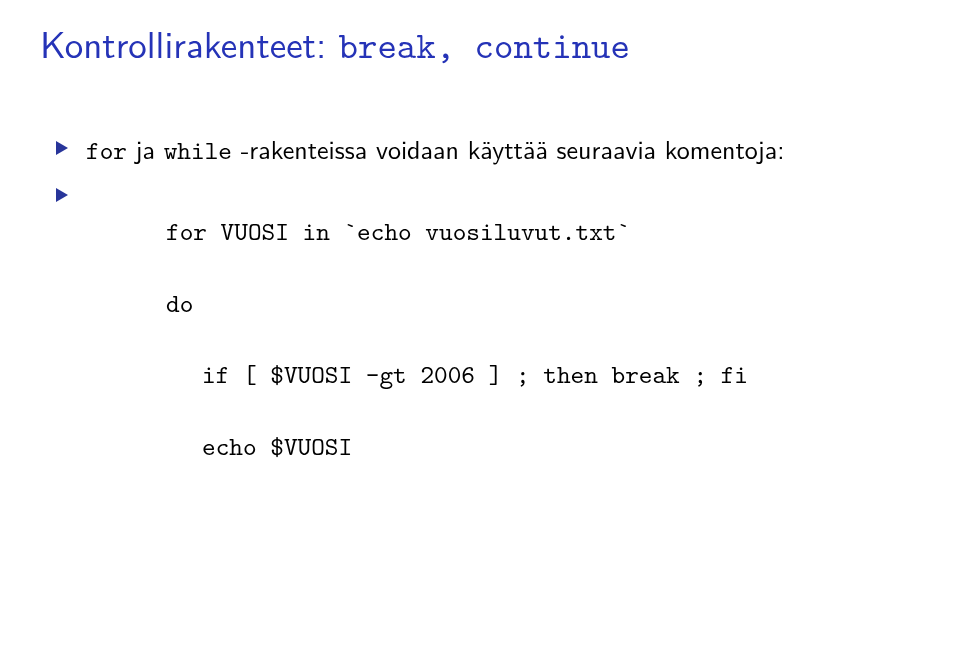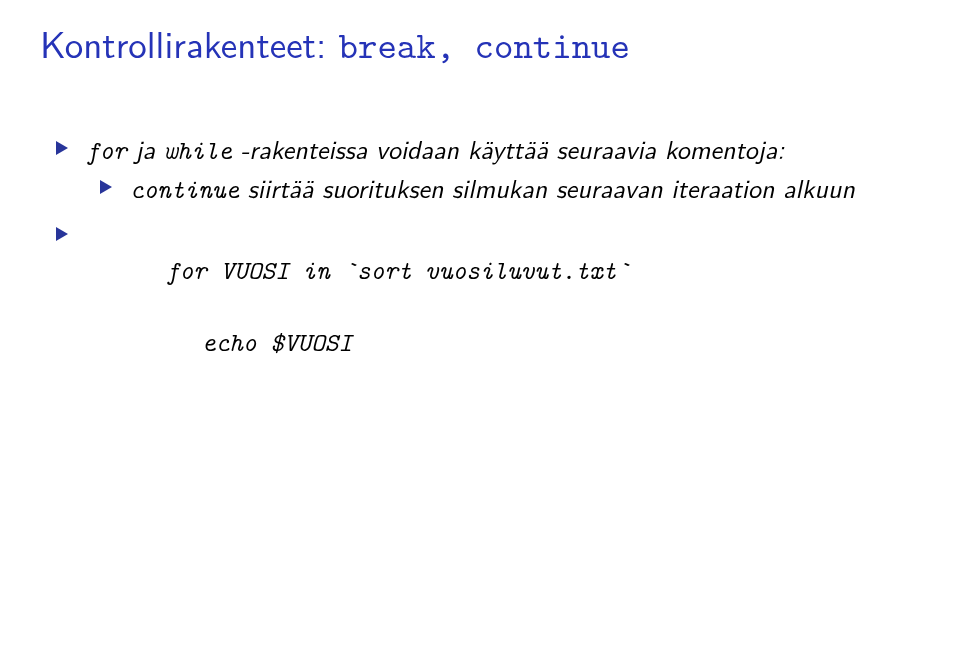--- a/index.html
+++ b/index.html
@@ -39,21 +39,20 @@
     list-style: none;
     margin: 2px 0 10px 0;
     padding: 0 0 0 44px;
   }
   li.item {
     position: relative;
     margin: 0 0 6px 0;
   }
   li.item.outeritem {
     margin-bottom: 8px;
-    font-style: italic;
   }
   .tri {
     position: absolute;
     left: -30px;
     top: 10px;
     width: 0;
     height: 0;
     border-top: 7px solid transparent;
     border-bottom: 7px solid transparent;
     border-left: 12px solid #28359a;
@@ -76,32 +75,30 @@
     <span>Kontrollirakenteet: </span><span class="tt">break, continue</span>
   </h1>
 
   <ul class="outer">
 
     <li class="item outeritem">
       <span class="tri"></span>
       <span class="tt">for</span><span> ja </span><span class="tt">while</span><span> -rakenteissa voidaan käyttää seuraavia komentoja:</span>
 
       <ul class="inner">
-        <li class="item">
-          <span class="tri"></span>
-          <span class="tt">continue</span><span> siirtää suorituksen silmukan seuraavan iteraation alkuun</span>
-        </li>
       </ul>
     </li>
 
     <li class="item outeritem">
       <span class="tri"></span>
 
       <div class="codeblock">
-<div>for VUOSI in `sort vuosiluvut.txt`</div>
+<div>for VUOSI in `echo vuosiluvut.txt`</div>
+<div>do</div>
+<div class="ind1">if [ $VUOSI -gt 2006 ] ; then break ; fi</div>
 <div class="ind1">echo $VUOSI</div>
 
       </div>
     </li>
 
   </ul>
 
 </div>
 
 </body></html>

